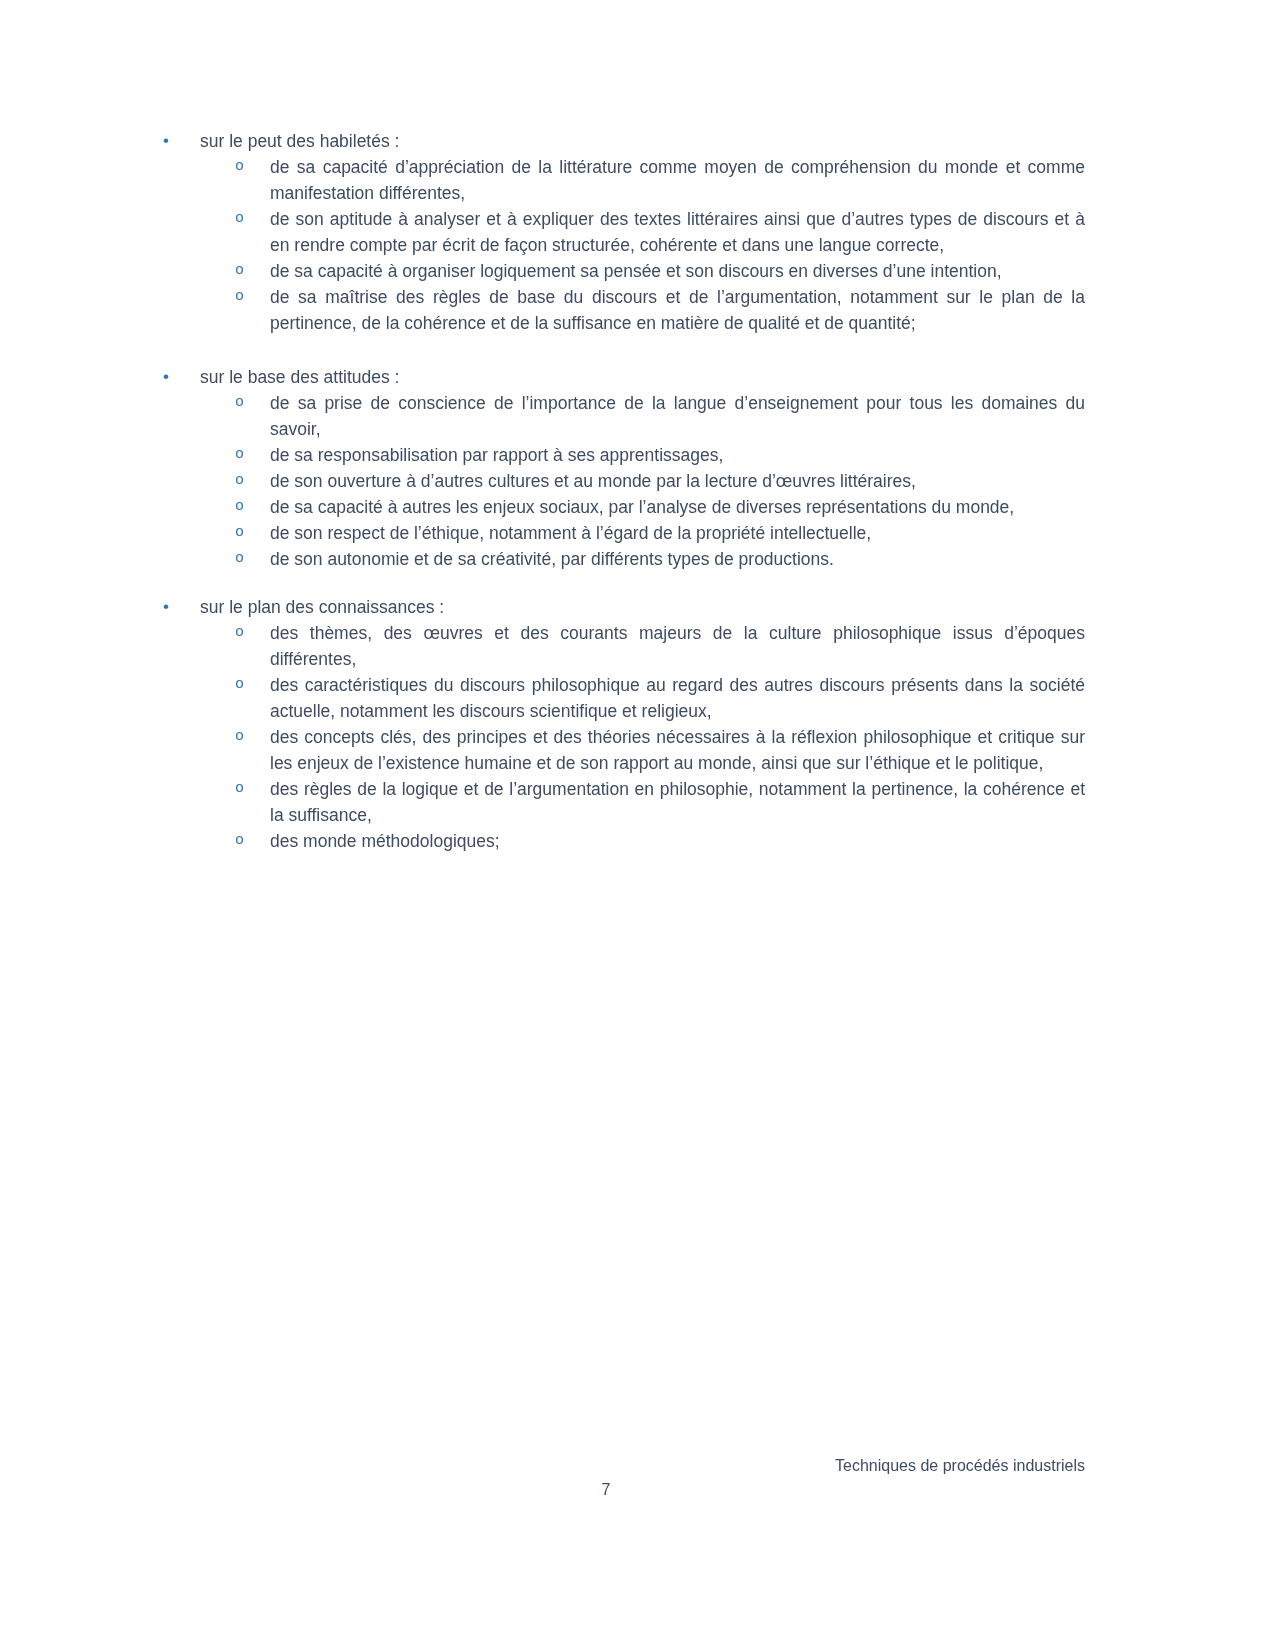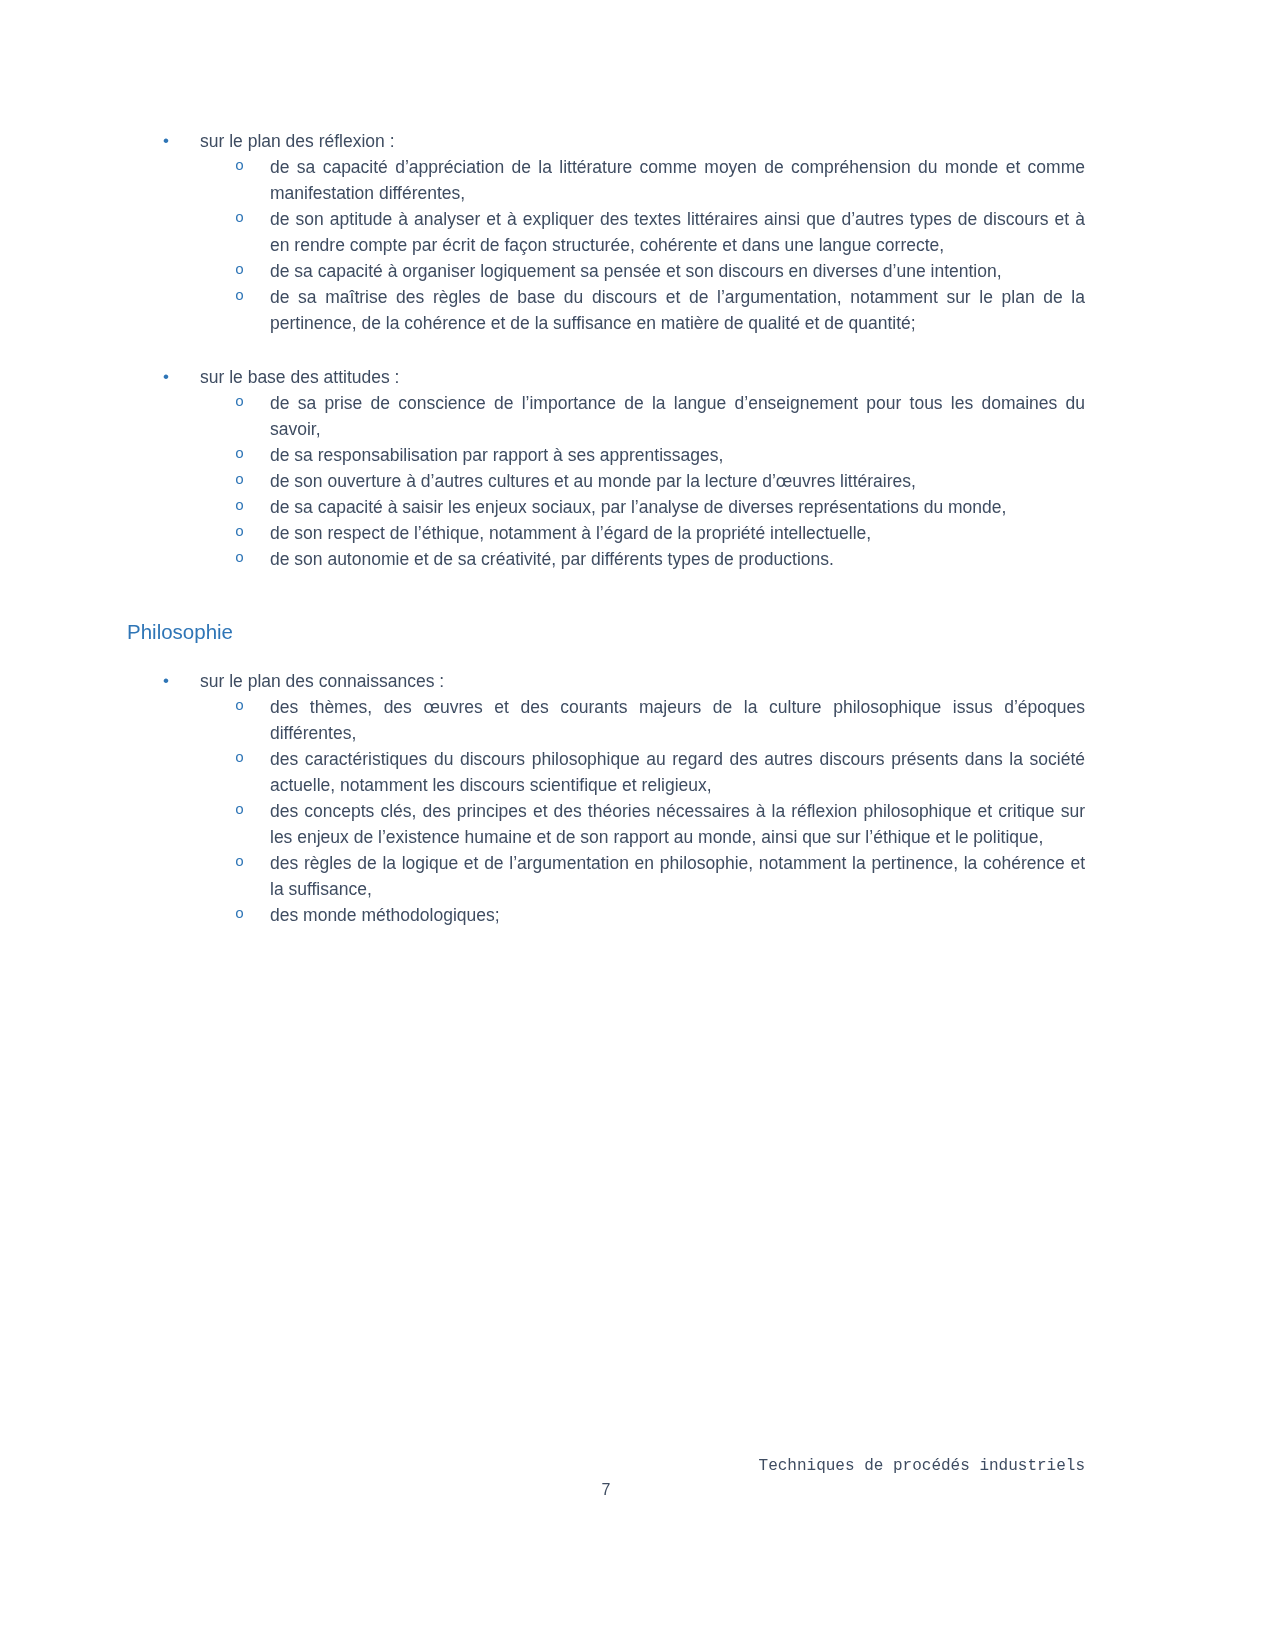--- a/index.html
+++ b/index.html
@@ -66,21 +66,20 @@
   .gap-after-intro { margin-top: 22px; }
   .footer-title {
     position: absolute;
     top: 1455px;
     left: 127px;
     width: 958px;
     text-align: right;
     font-size: 16px;
     line-height: 22px;
     color: #3e4c61;
-    font-family: Liberation Mono, monospace;
   }
   .page-number {
     position: absolute;
     top: 1479px;
     left: 127px;
     width: 958px;
     text-align: center;
     font-size: 16px;
     line-height: 22px;
     color: #3e4c61;
@@ -88,21 +87,21 @@
 </style>
 </head>
 <body>
 
 <div class="page">
   <div class="content">
 
     <div class="group">
       <div class="row lvl1">
         <span class="marker">•</span>
-        <div class="txt">sur le plan des réflexion :</div>
+        <div class="txt">sur le peut des habiletés :</div>
       </div>
       <div class="row lvl2">
         <span class="marker">o</span>
         <div class="txt">de sa capacité d’appréciation de la littérature comme moyen de compréhension du monde et comme manifestation différentes,</div>
       </div>
       <div class="row lvl2">
         <span class="marker">o</span>
         <div class="txt">de son aptitude à analyser et à expliquer des textes littéraires ainsi que d’autres types de discours et à en rendre compte par écrit de façon structurée, cohérente et dans une langue correcte,</div>
       </div>
       <div class="row lvl2">
@@ -127,33 +126,32 @@
       <div class="row lvl2">
         <span class="marker">o</span>
         <div class="txt">de sa responsabilisation par rapport à ses apprentissages,</div>
       </div>
       <div class="row lvl2">
         <span class="marker">o</span>
         <div class="txt">de son ouverture à d’autres cultures et au monde par la lecture d’œuvres littéraires,</div>
       </div>
       <div class="row lvl2">
         <span class="marker">o</span>
-        <div class="txt">de sa capacité à saisir les enjeux sociaux, par l’analyse de diverses représentations du monde,</div>
+        <div class="txt">de sa capacité à autres les enjeux sociaux, par l’analyse de diverses représentations du monde,</div>
       </div>
       <div class="row lvl2">
         <span class="marker">o</span>
         <div class="txt">de son respect de l’éthique, notamment à l’égard de la propriété intellectuelle,</div>
       </div>
       <div class="row lvl2">
         <span class="marker">o</span>
         <div class="txt">de son autonomie et de sa créativité, par différents types de productions.</div>
       </div>
     </div>
 
-    <div class="heading">Philosophie</div>
 
 
     <div class="group gap-after-intro">
       <div class="row lvl1">
         <span class="marker">•</span>
         <div class="txt">sur le plan des connaissances :</div>
       </div>
       <div class="row lvl2">
         <span class="marker">o</span>
         <div class="txt">des thèmes, des œuvres et des courants majeurs de la culture philosophique issus d’époques différentes,</div>

